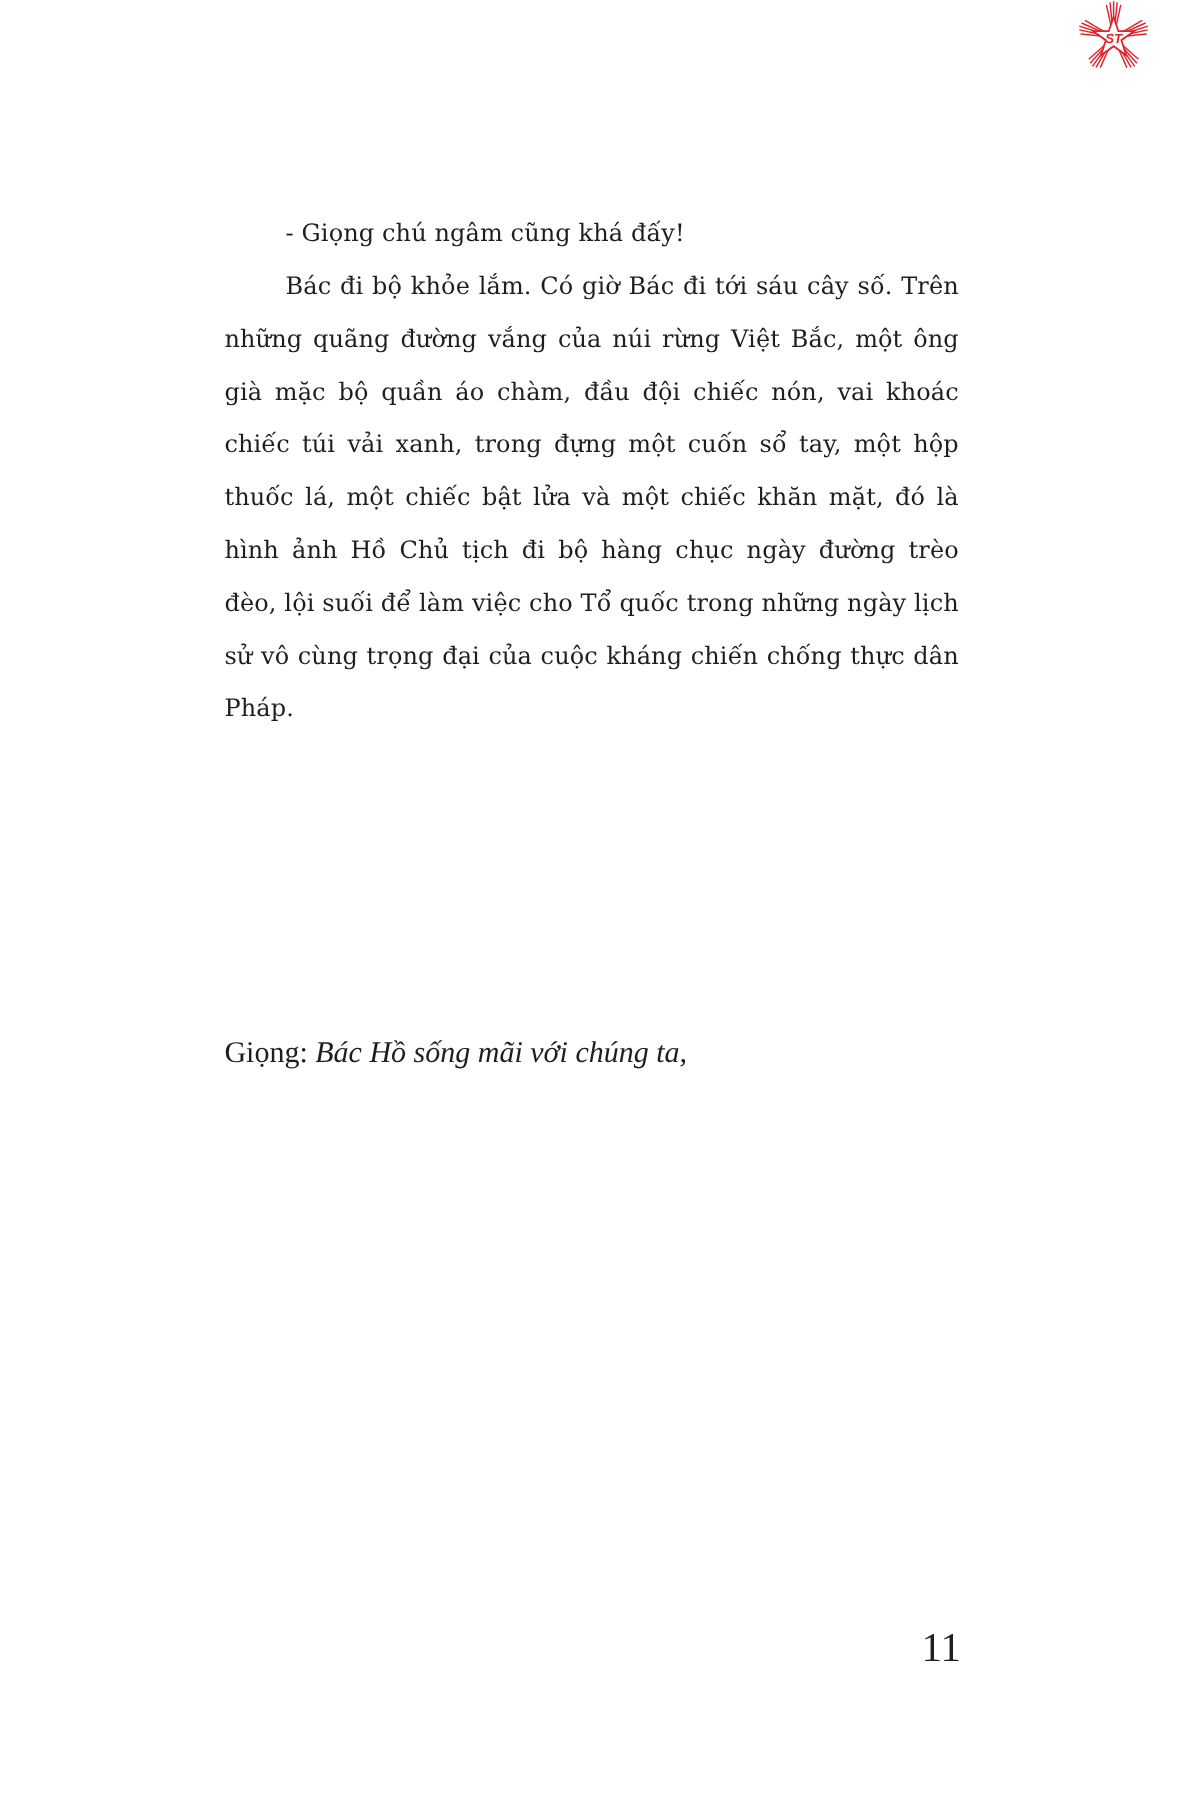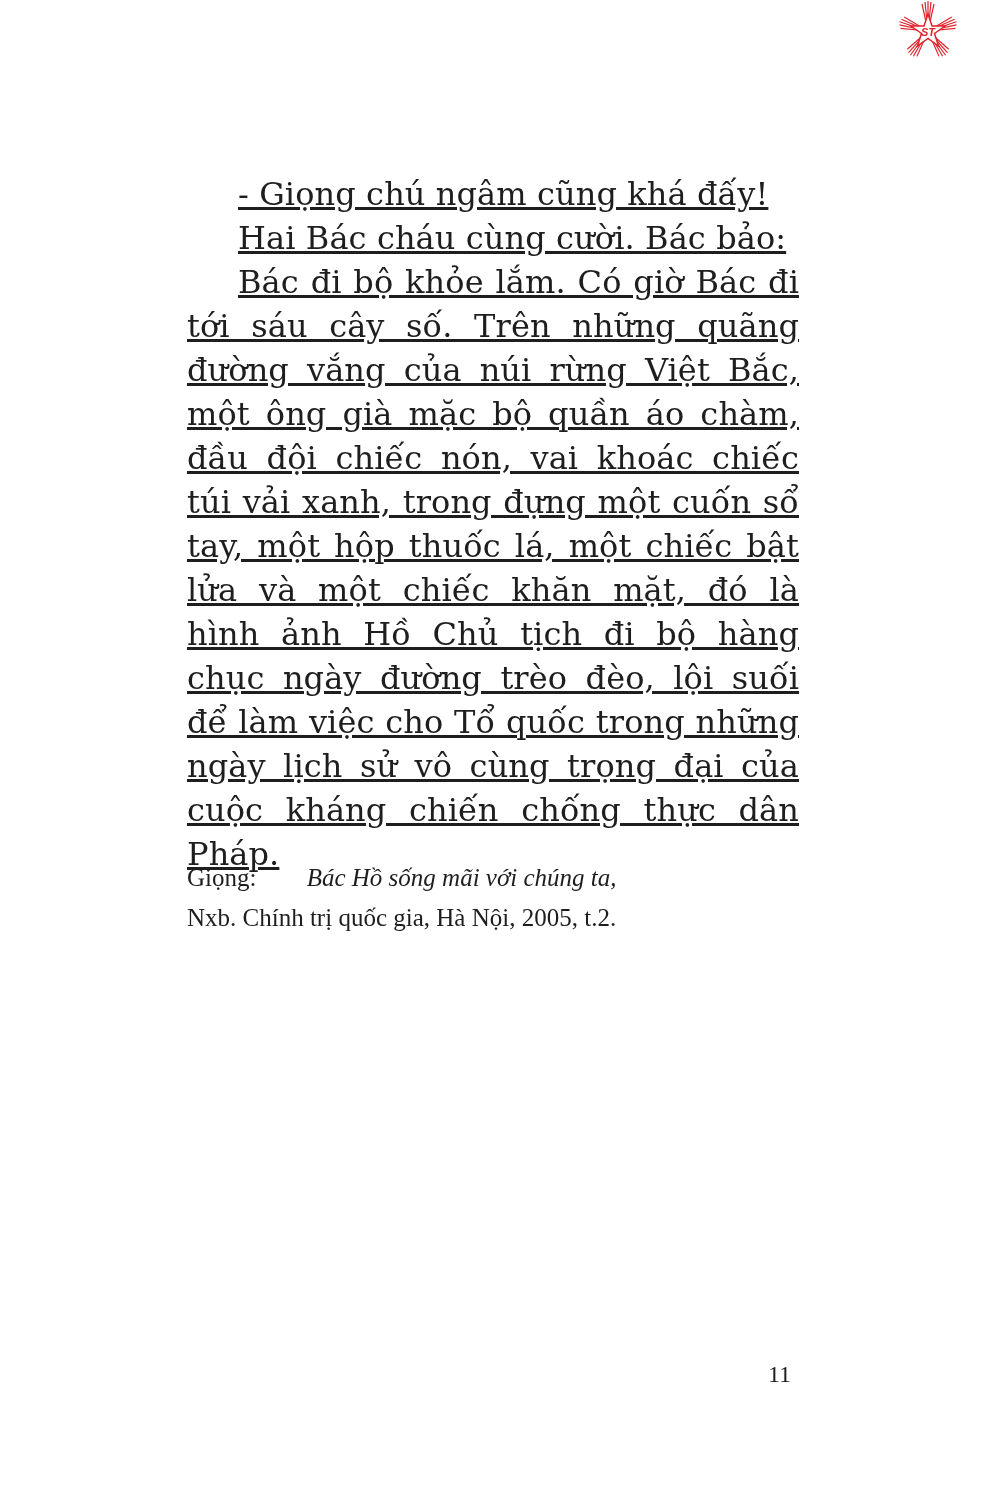--- a/index.html
+++ b/index.html
@@ -20,48 +20,47 @@
       left: 896px;
       top: 0px;
       width: 64px;
       height: 62px;
     }
     .body-text {
       position: absolute;
       left: 187px;
       top: 172px;
       width: 612px;
-      font-size: 32px;
+      font-size: 20px;
       line-height: 44px;
       letter-spacing: 0.1px;
-      text-decoration: underline;
     }
     .para {
       margin: 0;
       text-indent: 51px;
       text-align: justify;
       text-align-last: left;
     }
     .source {
       position: absolute;
       left: 187px;
       top: 858px;
       width: 620px;
       font-size: 23px;
       line-height: 40px;
       font-family: "Liberation Serif", "DejaVu Serif", serif;
       font-size: 25px;
     }
     .source .line { white-space: nowrap; }
-    .source i { font-style: italic; margin-left: 44px; }
+    .source i { font-style: italic; }
     .page-number {
       position: absolute;
       left: 768px;
       top: 1358px;
-      font-size: 24px;
+      font-size: 34px;
       line-height: 32px;
       font-family: "Liberation Serif", "DejaVu Serif", serif;
     }
   </style>
 </head>
 <body>
 
 <div class="logo">
   <svg width="64" height="62" viewBox="0 0 64 62" xmlns="http://www.w3.org/2000/svg">
     <g stroke="#e0242c" stroke-width="1.2" fill="none">
@@ -78,24 +77,22 @@
       <use href="#rays" transform="rotate(216 32 31)"></use>
       <use href="#rays" transform="rotate(288 32 31)"></use>
     </g>
     <polygon points="32,14 36,26 49,26 38.5,33.5 42.5,46 32,38.5 21.5,46 25.5,33.5 15,26 28,26" fill="#ffffff" stroke="#e0242c" stroke-width="1.5"></polygon>
     <text x="32" y="36" text-anchor="middle" font-size="11" font-weight="bold" font-style="italic" fill="#e0242c" font-family="Liberation Sans, sans-serif">ST</text>
   </svg>
 </div>
 
 <div class="body-text">
   <p class="para">- Giọng chú ngâm cũng khá đấy!</p>
-  <p class="para">Hai Bác cháu cùng cười. Bác bảo:</p>
   <p class="para">Bác đi bộ khỏe lắm. Có giờ Bác đi tới sáu cây số. Trên những quãng đường vắng của núi rừng Việt Bắc, một ông già mặc bộ quần áo chàm, đầu đội chiếc nón, vai khoác chiếc túi vải xanh, trong đựng một cuốn sổ tay, một hộp thuốc lá, một chiếc bật lửa và một chiếc khăn mặt, đó là hình ảnh Hồ Chủ tịch đi bộ hàng chục ngày đường trèo đèo, lội suối để làm việc cho Tổ quốc trong những ngày lịch sử vô cùng trọng đại của cuộc kháng chiến chống thực dân Pháp.</p>
 </div>
 
 <div class="source">
   <div class="line">
     <span>Giọng: </span><i>Bác Hồ sống mãi với chúng ta,</i>
   </div>
-  <div class="line">Nxb. Chính trị quốc gia, Hà Nội, 2005, t.2.</div>
 </div>
 
 <div class="page-number">11</div>
 
 </body></html>

